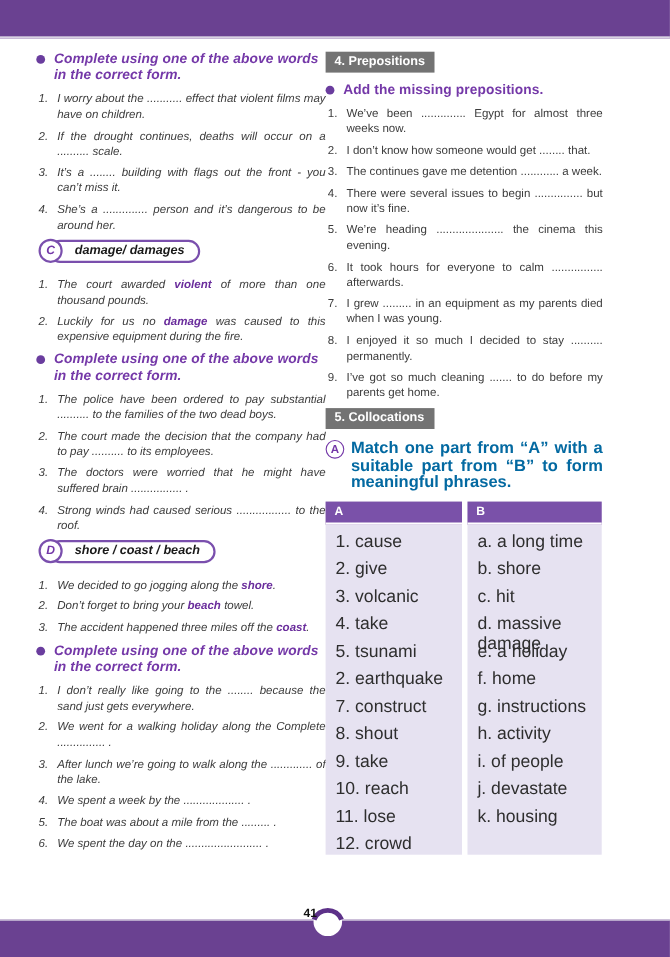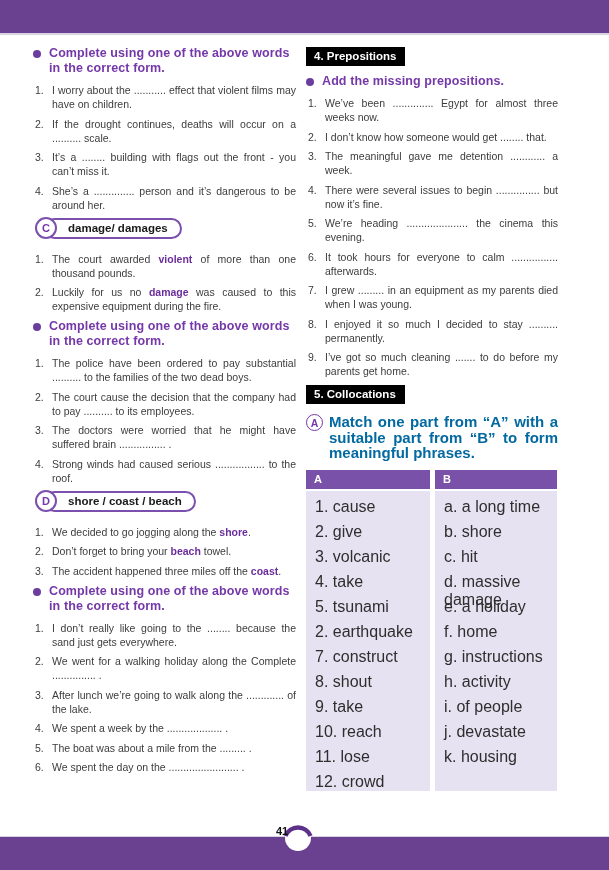--- a/index.html
+++ b/index.html
@@ -28,21 +28,21 @@
     position:absolute;left:276px;top:818px;width:44px;height:36px;z-index:5;
   }
   .footer-badge .num{
     position:absolute;left:0;top:7px;width:44px;text-align:left;
     font-size:11px;font-weight:bold;color:#111;
   }
   .cols{
     position:absolute;left:33px;top:46px;width:543px;
     display:flex;
   }
-  .col-left{width:263px;margin-right:10px;}
+  .col-left{width:263px;font-style:italic;}
   .col-right{width:252px;margin-left:0;}
 
   
   .bhead{
     display:flex;align-items:flex-start;
     margin:0 0 7px 0;
   }
   .bhead .bullet{
     width:8px;height:8px;border-radius:50%;
     background:#6a3d9e;flex:0 0 8px;margin:4px 8px 0 0;
@@ -72,21 +72,21 @@
   }
   .pill-letter{
     position:absolute;left:-11px;top:50%;transform:translateY(-50%);
     width:18px;height:18px;border:2px solid #7a4fad;border-radius:50%;
     background:#fff;color:#7438a8;font-weight:bold;font-size:11px;
     display:flex;align-items:center;justify-content:center;
   }
 
   
   .badge{
-    display:inline-block;background:#000000;color:#ffffff;
+    display:inline-block;background:#737373;color:#ffffff;
     font-weight:bold;font-size:11.5px;
     padding:3px 9px 4px 8px;margin:0 0 8px 0;
   }
 
   
   .ahead{
     display:flex;align-items:flex-start;margin:2px 0 9px 0;
   }
   .ahead .circle-letter{
     flex:0 0 15px;width:15px;height:15px;margin:0 6px 0 0;
@@ -167,21 +167,21 @@
         <span class="bullet"></span>
         <span class="btext">Complete using one of the above words in the correct form.</span>
       </div>
       <div class="qlist">
           <div class="qitem">
             <span class="qnum">1.</span>
             <span class="qtext">The police have been ordered to pay substantial .......... to the families of the two dead boys.</span>
           </div>
           <div class="qitem">
             <span class="qnum">2.</span>
-            <span class="qtext">The court cause the decision that the company had to pay .......... to its employees.</span>
+            <span class="qtext">The court made the decision that the company had to pay .......... to its employees.</span>
           </div>
           <div class="qitem">
             <span class="qnum">3.</span>
             <span class="qtext">The doctors were worried that he might have suffered brain ................ .</span>
           </div>
           <div class="qitem">
             <span class="qnum">4.</span>
             <span class="qtext">Strong winds had caused serious ................. to the roof.</span>
           </div>
         </div>
@@ -253,21 +253,21 @@
           <div class="qitem">
             <span class="qnum">1.</span>
             <span class="qtext">We’ve been .............. Egypt for almost three weeks now.</span>
           </div>
           <div class="qitem">
             <span class="qnum">2.</span>
             <span class="qtext">I don’t know how someone would get ........ that.</span>
           </div>
           <div class="qitem">
             <span class="qnum">3.</span>
-            <span class="qtext">The meaningful gave me detention ............ a week.</span>
+            <span class="qtext">The continues gave me detention ............ a week.</span>
           </div>
           <div class="qitem">
             <span class="qnum">4.</span>
             <span class="qtext">There were several issues to begin ............... but now it’s fine.</span>
           </div>
           <div class="qitem">
             <span class="qnum">5.</span>
             <span class="qtext">We’re heading ..................... the cinema this evening.</span>
           </div>
           <div class="qitem">

